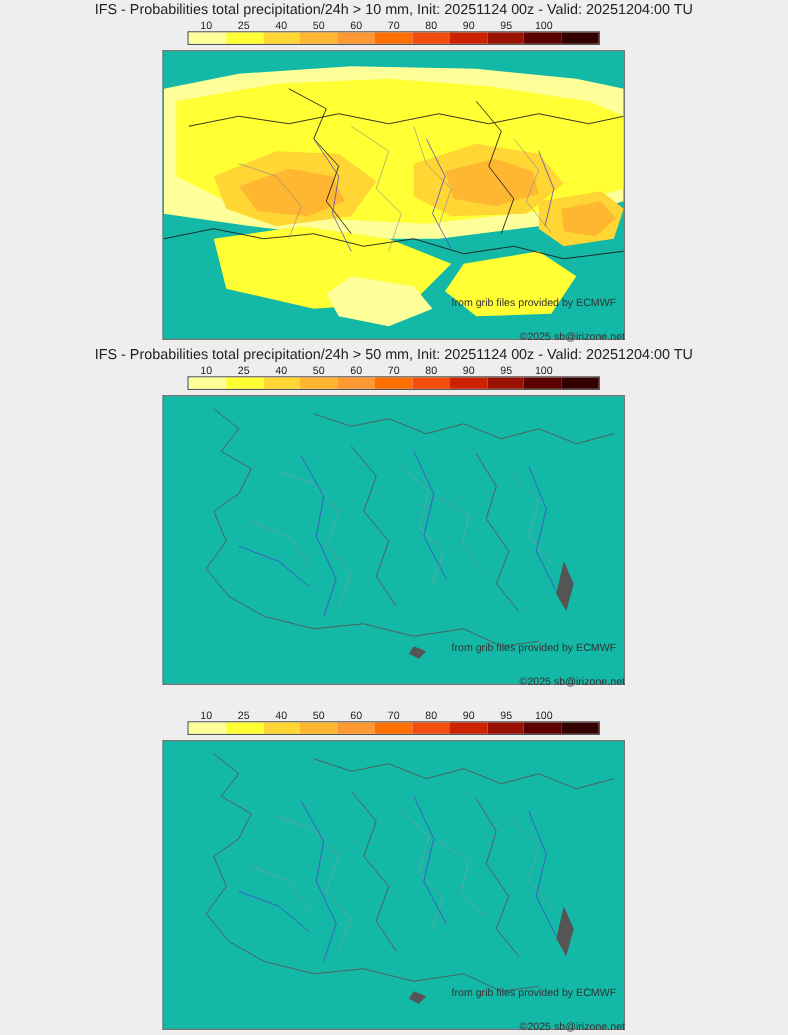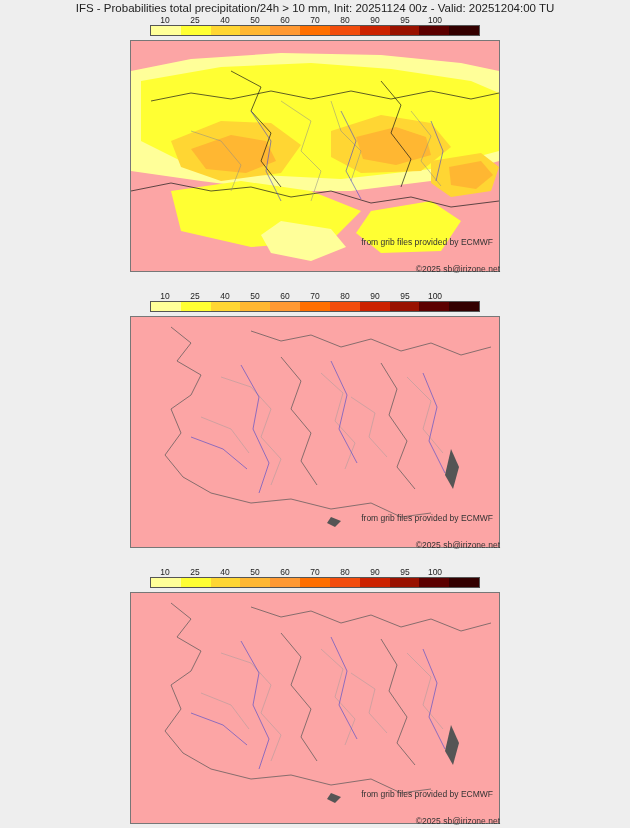--- a/index.html
+++ b/index.html
@@ -39,21 +39,21 @@
     font-size:8.5px;
     line-height:9px;
     color:#222;
     transform:translateX(-50%);
     white-space:nowrap;
   }
   .map{
     position:absolute;
     left:130px;top:40px;
     width:370px;height:232px;
-    background:#fca5a5;
+    background:#14b8a6;
     border:1px solid #777;
     box-sizing:border-box;
     overflow:hidden;
   }
   .map svg{position:absolute;left:0;top:0;}
   .credit{
     position:absolute;
     right:6px;
     font-size:8.5px;
     color:#333;
@@ -132,20 +132,21 @@
         <path d="M210,70 L225,100 L215,130 L230,158"></path>
         <path d="M300,80 L312,110 L305,140"></path>
       </g>
     </svg>
     <div class="credit grib">from grib files provided by ECMWF</div>
   </div>
   <div class="credit copy-out">©2025 sb@irizone.net</div>
 </div>
 
 <div class="panel">
+  <div class="panel-title">IFS - Probabilities total precipitation/24h &gt; 50 mm, Init: 20251124 00z - Valid: 20251204:00 TU</div>
 
   <div class="legend">
     <div class="legend-bar">
       <div class="legend-cell" style="background:#ffff99"></div>
       <div class="legend-cell" style="background:#ffff33"></div>
       <div class="legend-cell" style="background:#ffd633"></div>
       <div class="legend-cell" style="background:#ffb732"></div>
       <div class="legend-cell" style="background:#ff9933"></div>
       <div class="legend-cell" style="background:#ff6f00"></div>
       <div class="legend-cell" style="background:#f24d0d"></div>

